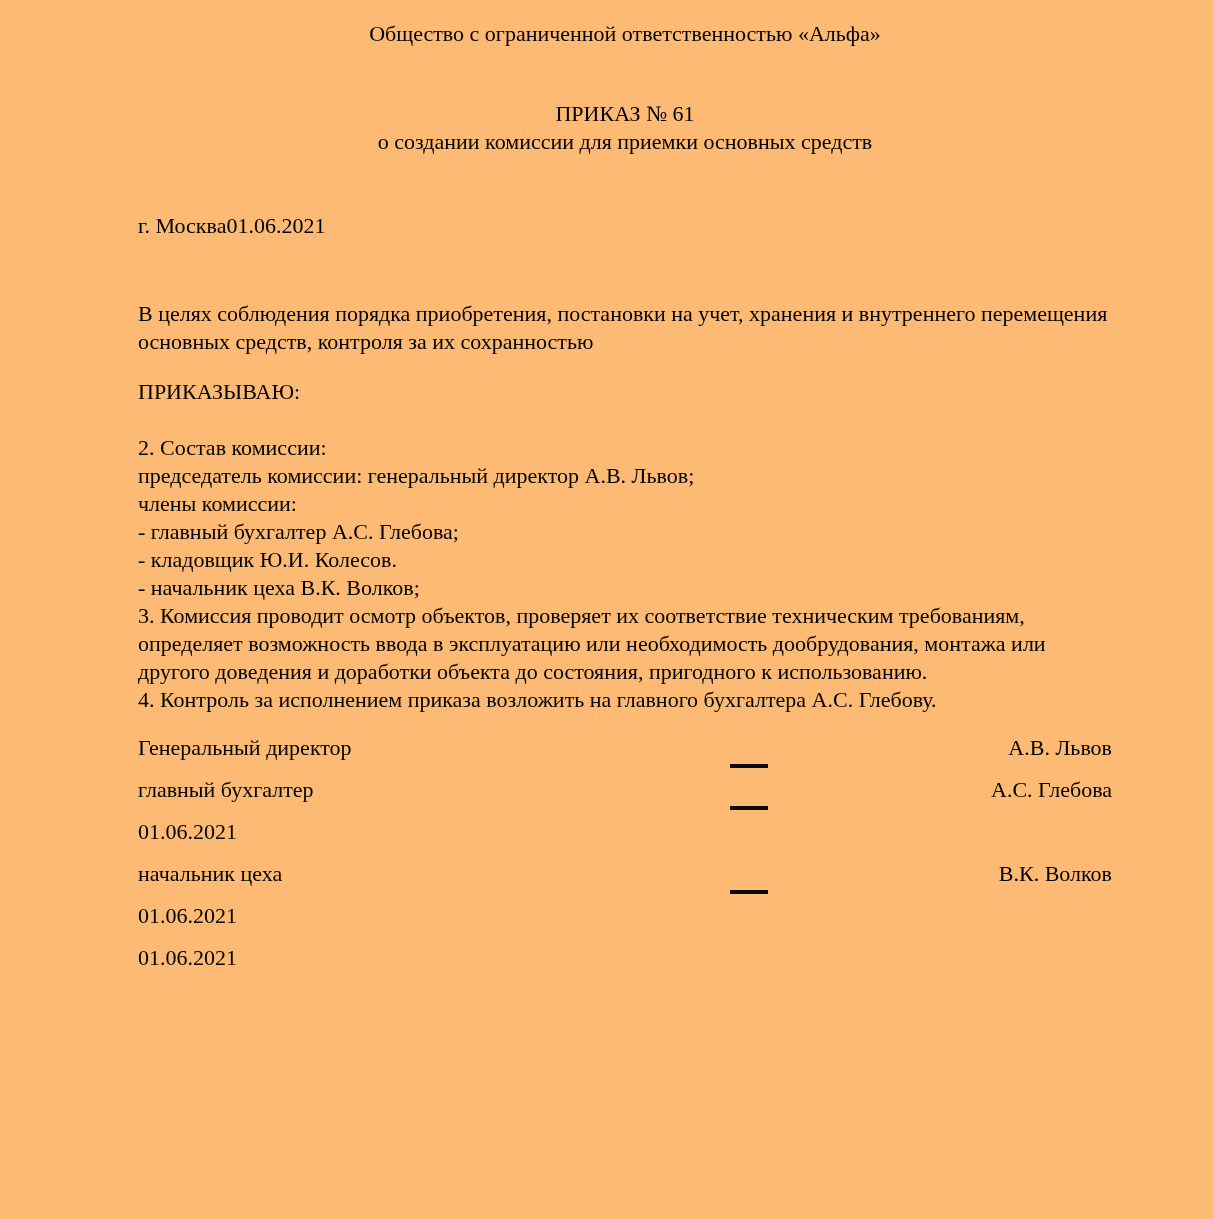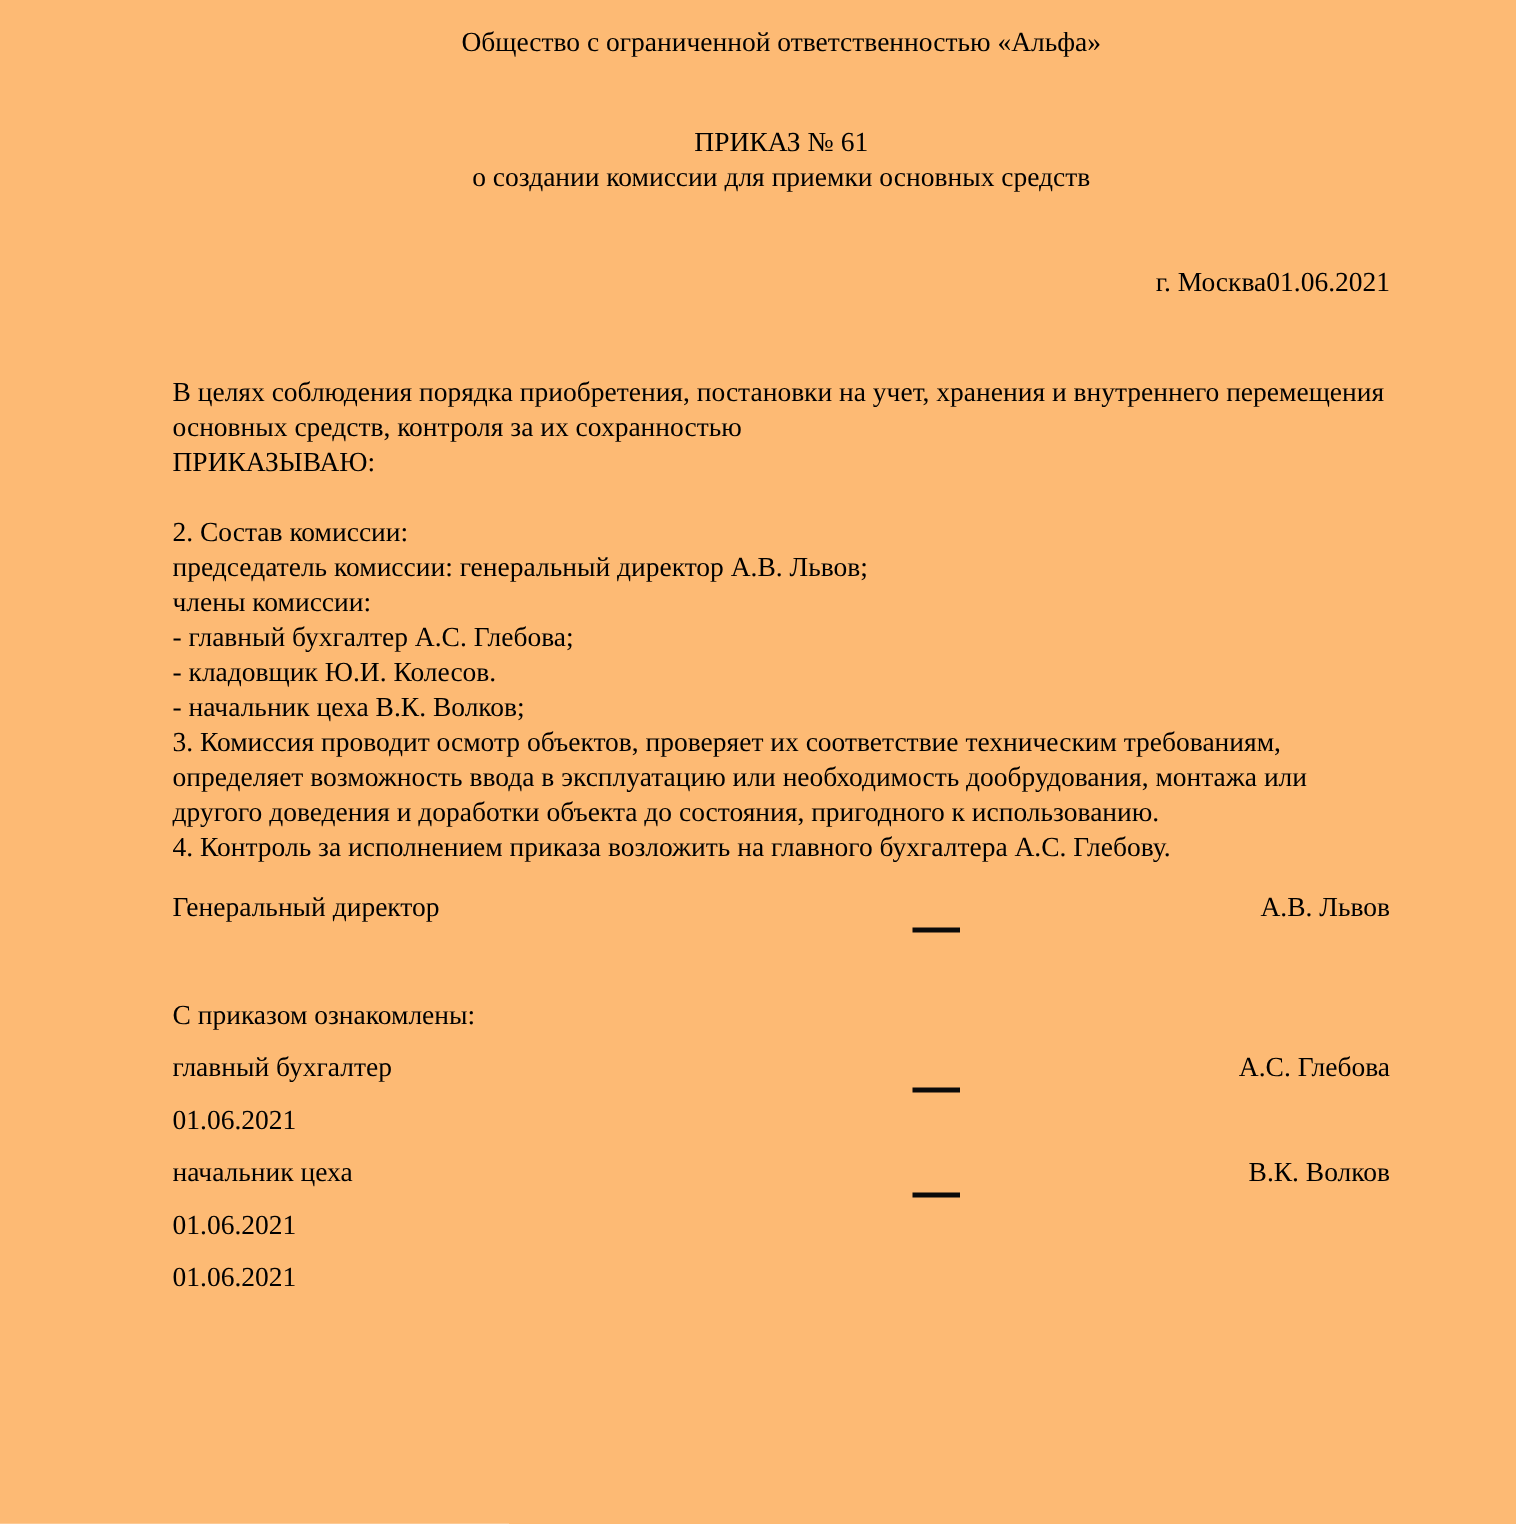--- a/index.html
+++ b/index.html
@@ -18,24 +18,24 @@
     width: 100%;
     height: 100%;
     padding: 20px 101px 0 138px;
     background: #fdba74;
   }
   .center { text-align: center; }
   .title-block { margin-top: 52px; }
   .city-row {
     margin-top: 56px;
     display: flex;
-    justify-content: flex-end;
+    justify-content: flex-start;
   }
   .purpose { margin-top: 60px; }
-  .directive { }
+  .directive { margin-top: 22px; }
   .items { margin-top: 28px; }
   .item { margin: 0; }
   .sig-row {
     position: relative;
     display: flex;
     justify-content: space-between;
   }
   .sig-row.director { margin-top: 20px; }
   .sig-line {
     position: absolute;
@@ -89,21 +89,20 @@
 
       <div class="item">4. Контроль за исполнением приказа возложить на главного бухгалтера А.С. Глебову.</div>
     </div>
 
   <div class="sig-row director">
     <span>Генеральный директор</span>
     <span class="sig-line"></span>
     <span>А.В. Львов</span>
   </div>
 
-  <div class="ack-heading">С приказом ознакомлены:</div>
 
   <div>
 
       <div class="ack-entry">
         <div class="sig-row">
           <span>главный бухгалтер</span>
           <span class="sig-line"></span>
           <span>А.С. Глебова</span>
         </div>
         <div class="sig-date">01.06.2021</div>

